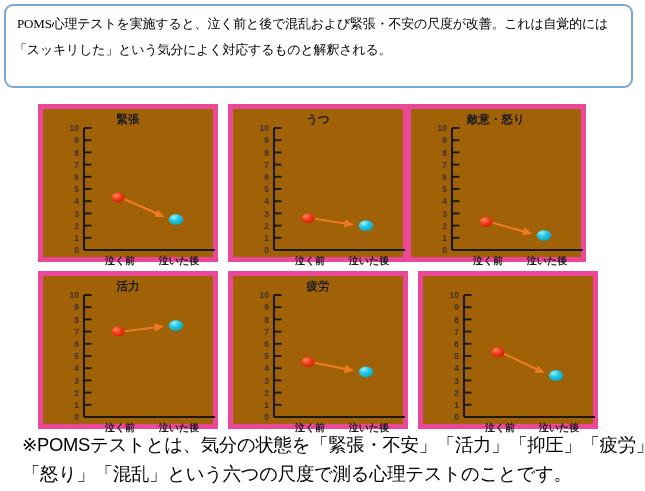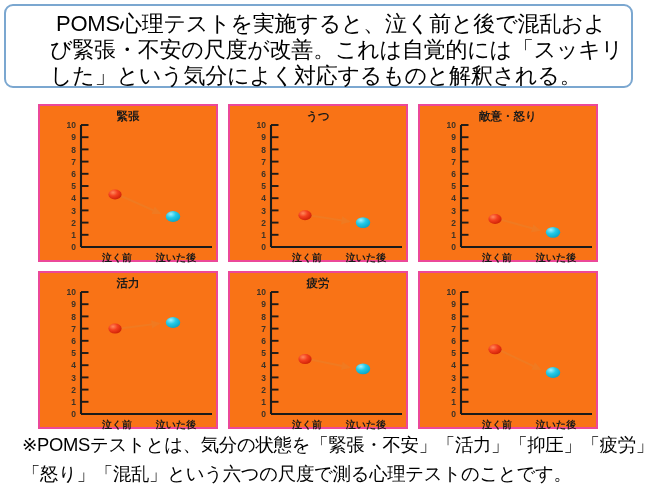--- a/index.html
+++ b/index.html
@@ -22,42 +22,41 @@
     top: 4px;
     width: 629px;
     height: 84px;
     box-sizing: border-box;
     border: 2px solid #7ba7d0;
     border-radius: 9px;
     background: #ffffff;
     padding: 5px 8px 4px 8px;
   }
   #header-text {
-    font-size: 22px;
+    font-size: 13px;
     line-height: 26px;
     color: #000000;
     letter-spacing: -0.2px;
     white-space: pre-wrap;
-    font-family: Liberation Sans, sans-serif;
-    margin-left: 36px;
+    font-family: Liberation Serif, serif;
   }
 
   
   #chart-grid {
     position: absolute;
     left: 38px;
     top: 104px;
     width: 560px;
     height: 325px;
   }
   .chart-panel {
     position: absolute;
     box-sizing: border-box;
-    border: 2px solid #ec4899;
-    background: #f97316;
+    border: 5px solid #ec4899;
+    background: #a16207;
     width: 180px;
     height: 158px;
   }
   .chart-title {
     position: absolute;
     top: 3px;
     left: 0;
     width: 100%;
     text-align: center;
     font-size: 11.5px;
@@ -195,21 +194,21 @@
         <line x1="41" y1="128.8" x2="48.5" y2="128.8" stroke="#1a1a1a" stroke-width="1.9"></line>
         <text x="36" y="132" text-anchor="end" class="ytick-label">1</text>
         <text x="36" y="144.2" text-anchor="end" class="ytick-label">0</text>
         <line x1="81.44884372759634" y1="109.78085449428123" x2="119.11018274056173" y2="115.47307738786725" stroke="#f07a21" stroke-width="2.1" marker-end="url(#arrow-1)"></line>
         <ellipse cx="75" cy="109.28" rx="6.6" ry="5" fill="url(#gr-red-1)"></ellipse>
         <ellipse cx="133" cy="116.6" rx="7.2" ry="5.4" fill="url(#gr-cyan-1)"></ellipse>
         <text x="77" y="155" text-anchor="middle" class="xtick-label">泣く前</text>
         <text x="136" y="155" text-anchor="middle" class="xtick-label">泣いた後</text>
       </svg>
     </div>
-    <div class="chart-panel" style="left: 380px; top: 0px; padding-left: 11px;">
+    <div class="chart-panel" style="left: 368px; top: 0px; padding-left: 11px;">
       <div class="chart-title">敵意・怒り</div>
       <svg class="plot-svg" viewBox="0 0 180 158" width="180" height="158">
         <defs>
           <radialGradient id="gr-red-2" cx="35%" cy="30%" r="75%">
             <stop offset="0%" stop-color="#ff8a5c"></stop>
             <stop offset="45%" stop-color="#f4411f"></stop>
             <stop offset="100%" stop-color="#cc1f05"></stop>
           </radialGradient>
           <radialGradient id="gr-cyan-2" cx="35%" cy="28%" r="78%">
             <stop offset="0%" stop-color="#9ff0ff"></stop>

